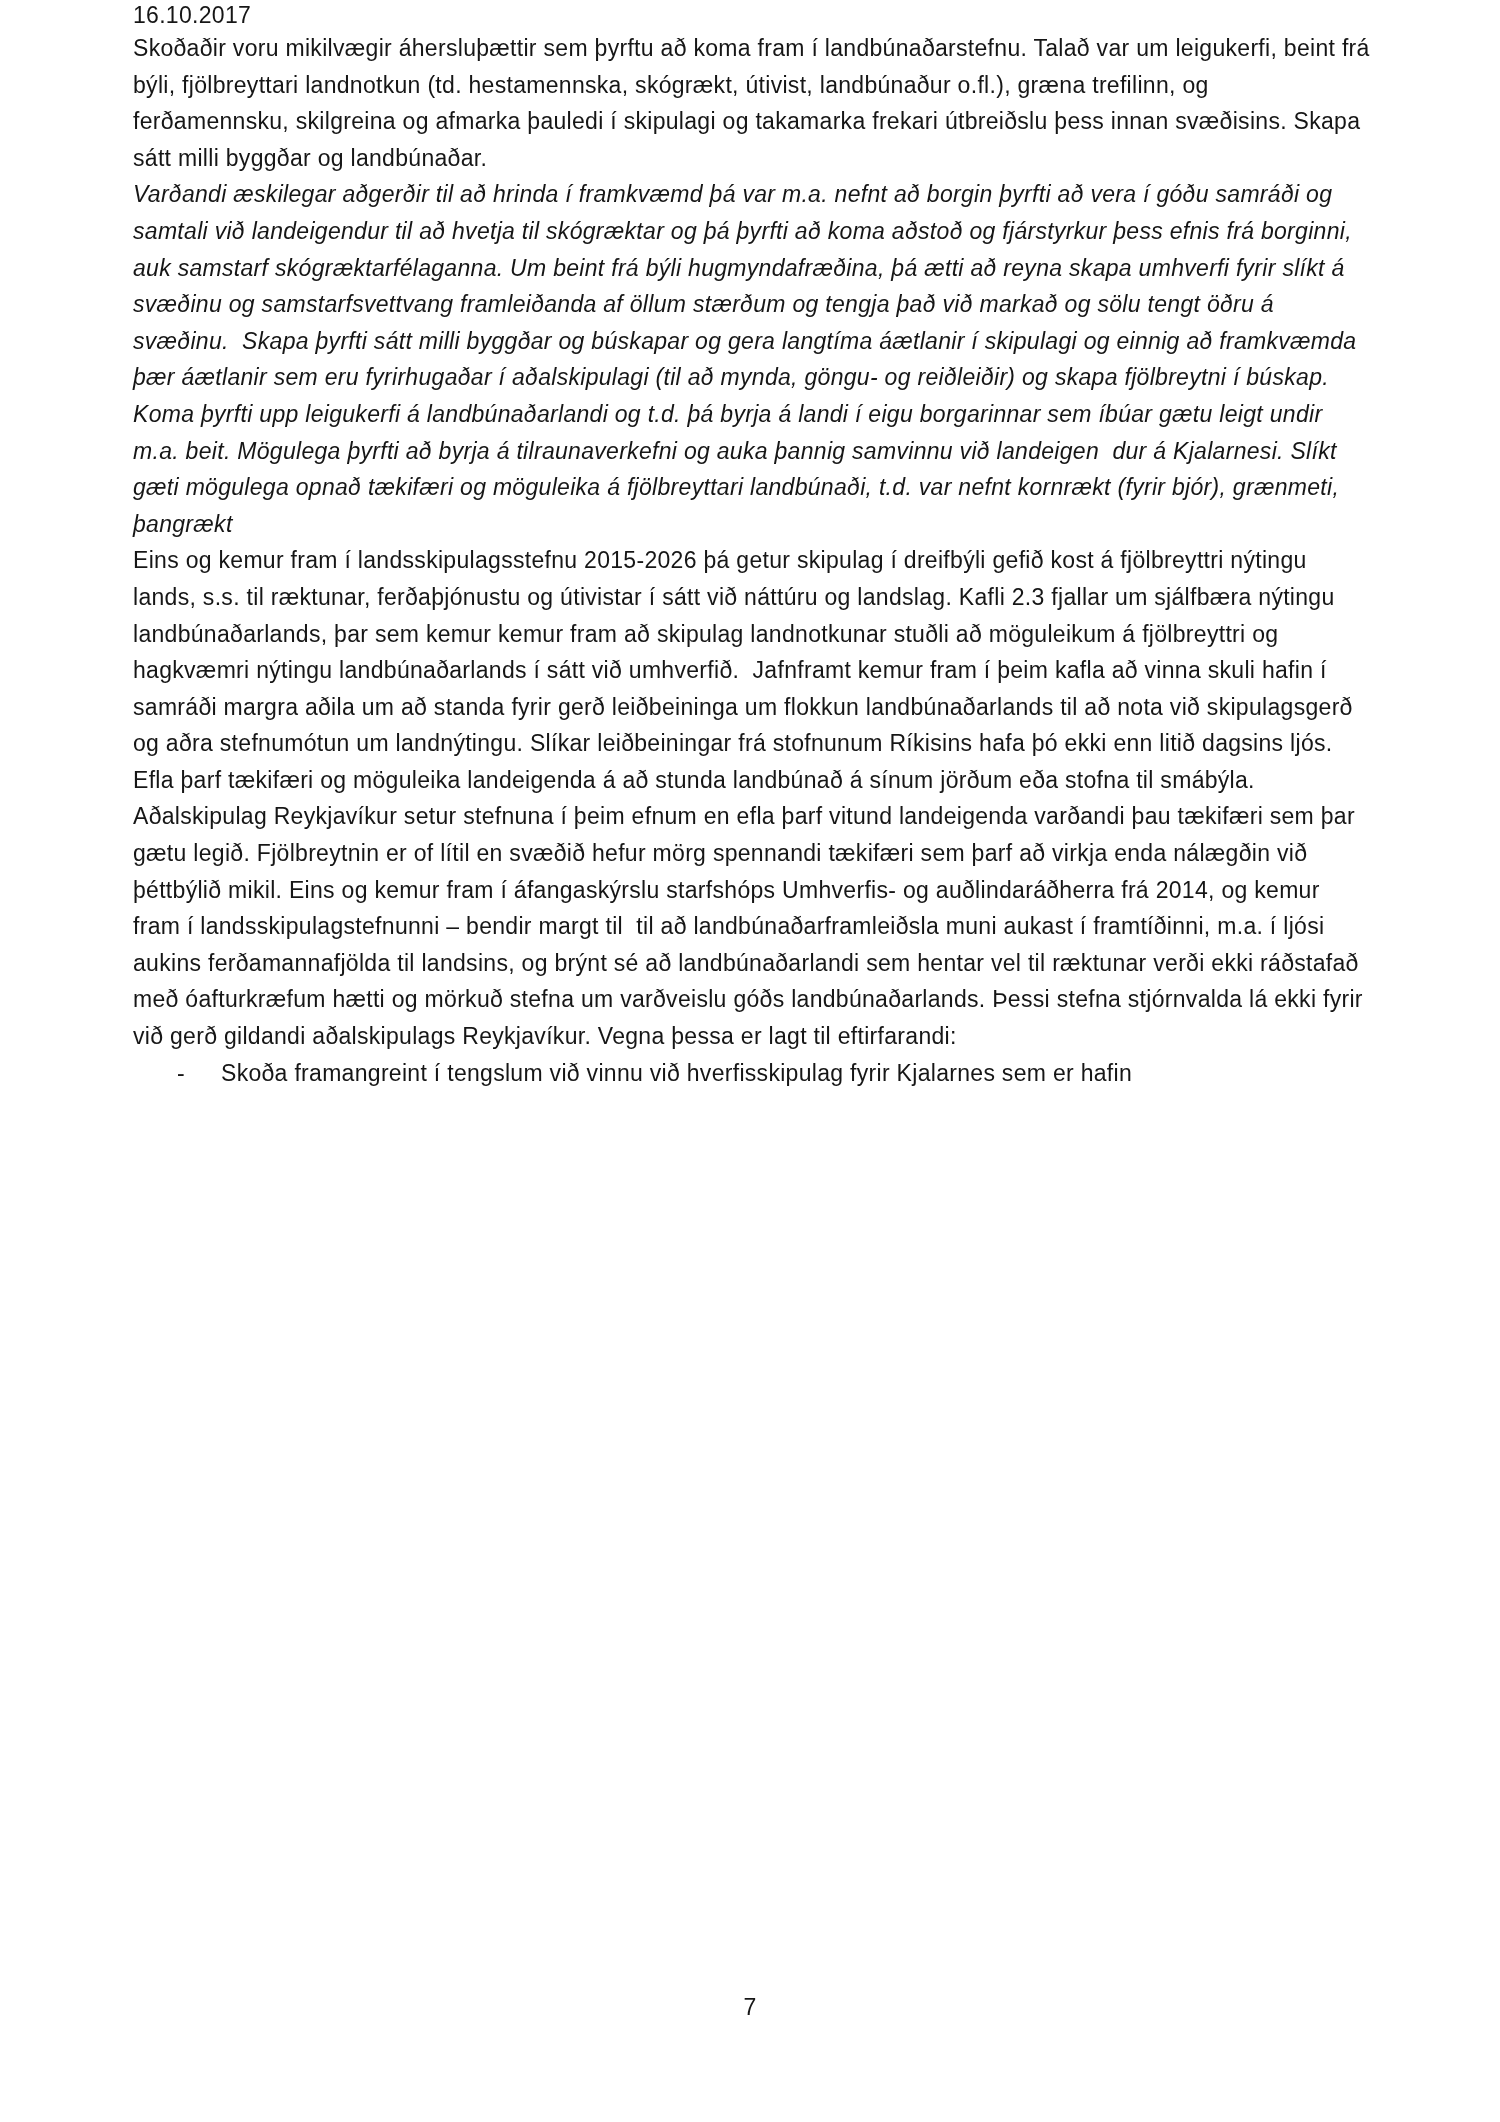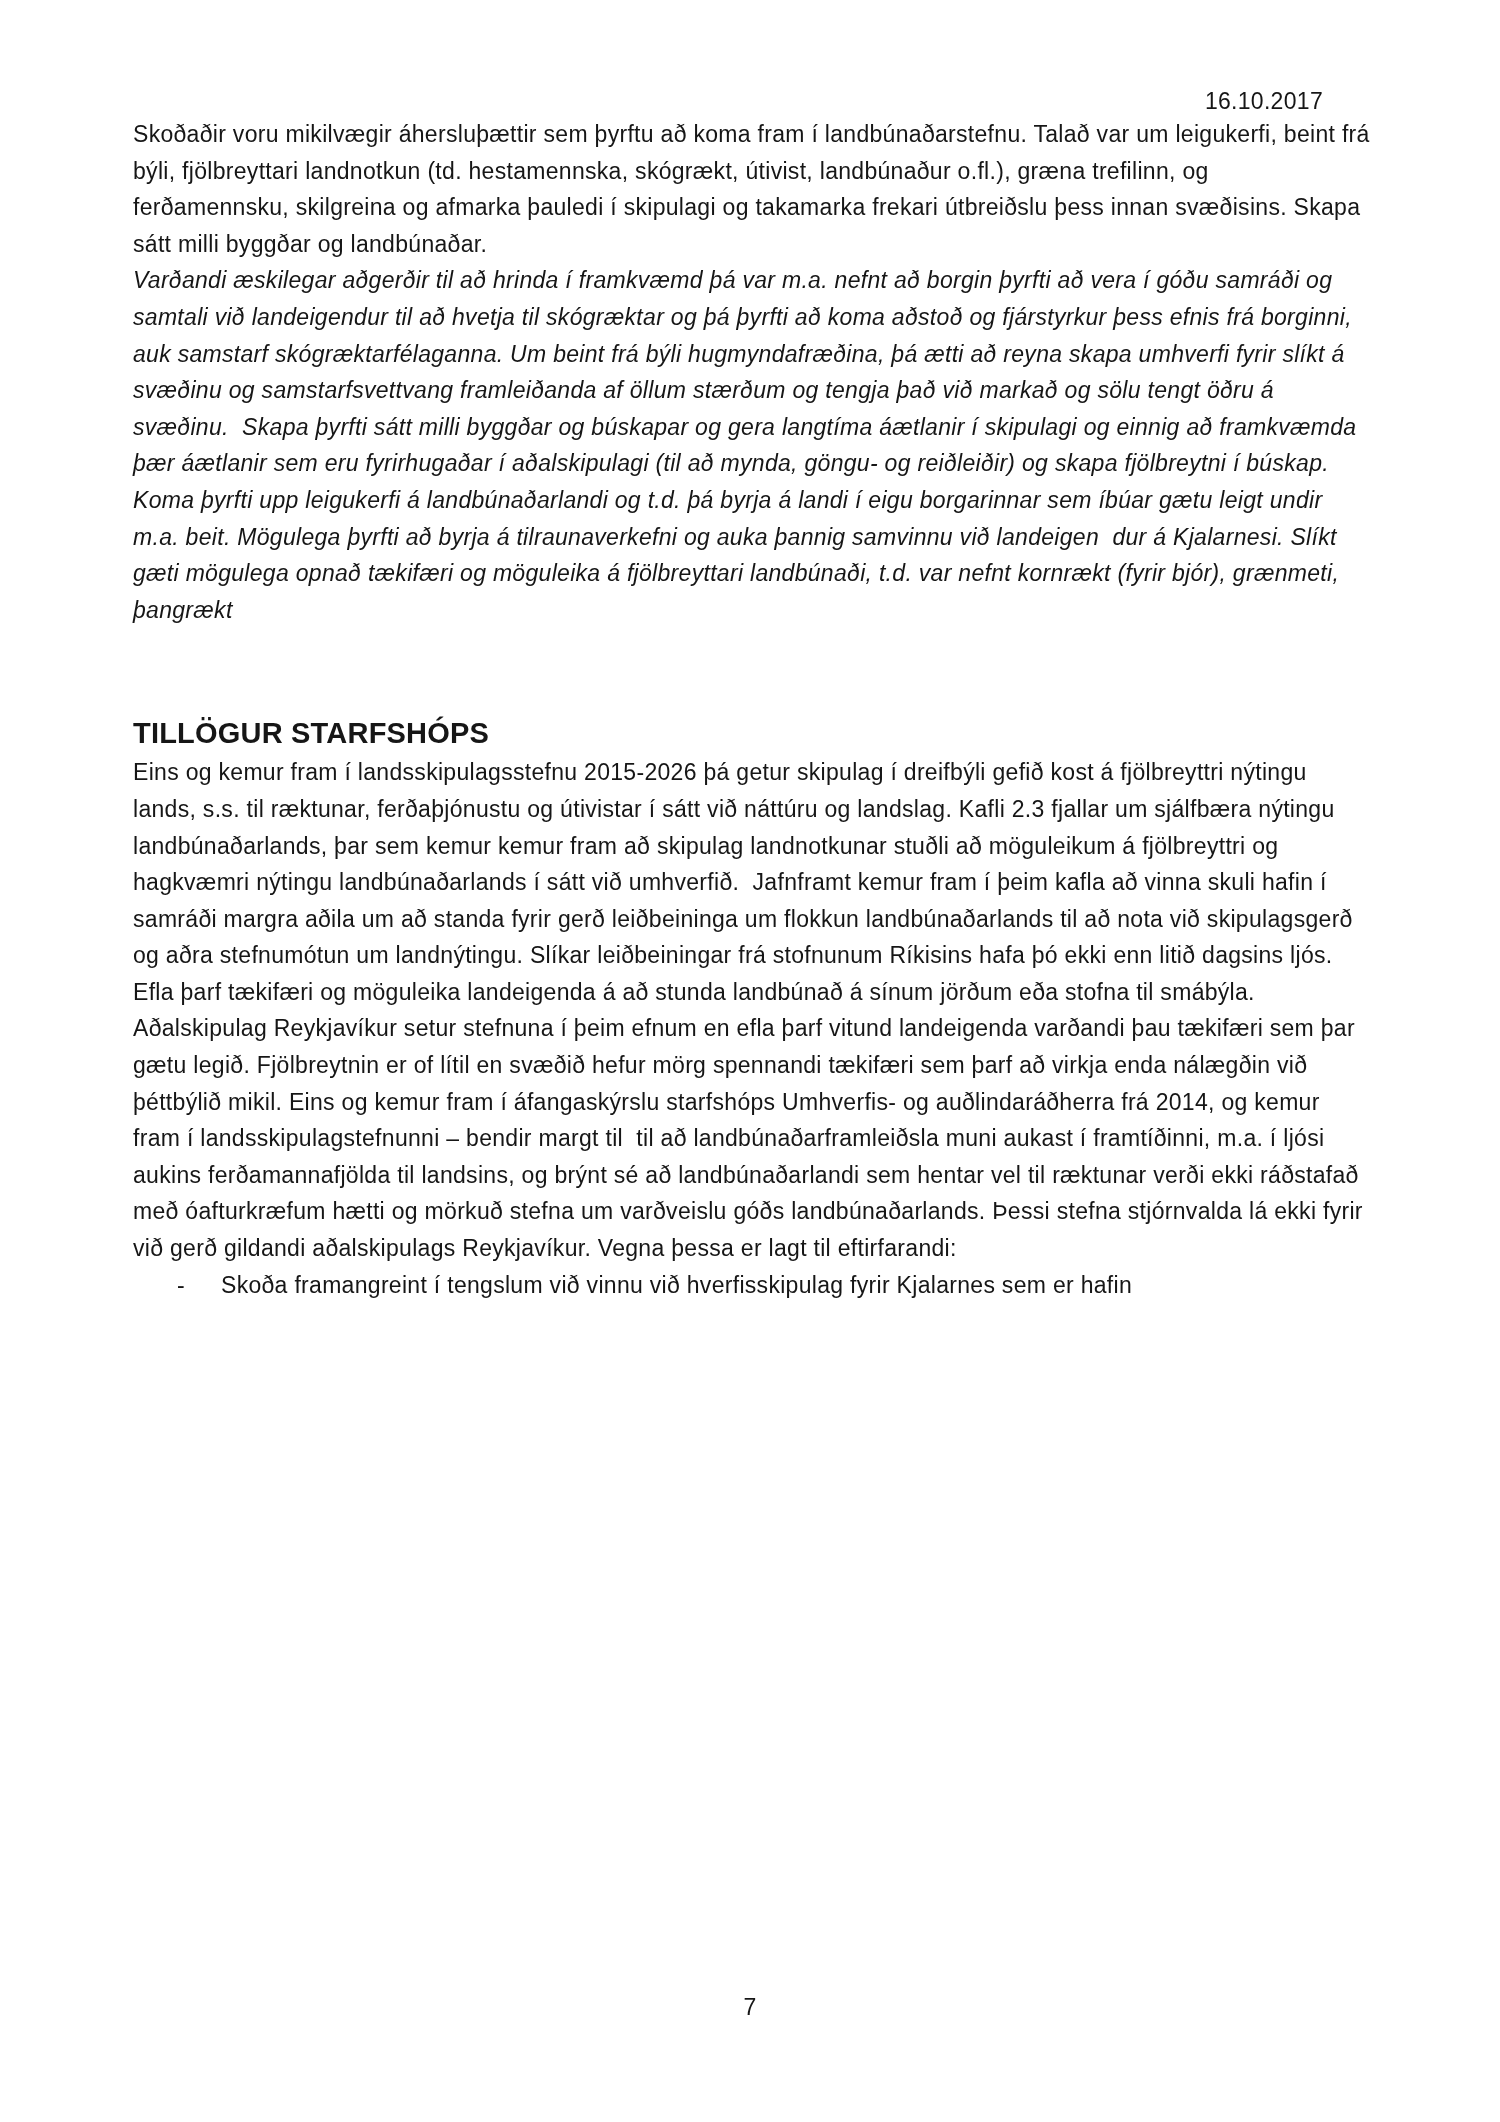--- a/index.html
+++ b/index.html
@@ -17,23 +17,22 @@
   .page {
     position: relative;
     width: 1500px;
     height: 2122px;
     box-sizing: border-box;
     padding: 0 130px 0 133px;
     overflow: hidden;
     background: #ffffff;
   }
   .date-line {
-    padding-top: 86px;
     padding-right: 47px;
-    text-align: right;
+    text-align: left;
     font-size: 23px;
     line-height: 30px;
     letter-spacing: 0.3px;
   }
   p.body-text {
     margin: 0;
     font-size: 23px;
     line-height: 36.6px;
     letter-spacing: 0.3px;
     white-space: pre-wrap;
@@ -89,21 +88,20 @@
 <body>
 
 <div class="page">
 
   <div class="date-line">16.10.2017</div>
 
   <p class="body-text para-1">Skoðaðir voru mikilvægir áhersluþættir sem þyrftu að koma fram í landbúnaðarstefnu. Talað var um leigukerfi, beint frá býli, fjölbreyttari landnotkun (td. hestamennska, skógrækt, útivist, landbúnaður o.fl.), græna trefilinn, og ferðamennsku, skilgreina og afmarka þauledi í skipulagi og takamarka frekari útbreiðslu þess innan svæðisins. Skapa sátt milli byggðar og landbúnaðar.</p>
 
   <p class="body-text para-2">Varðandi æskilegar aðgerðir til að hrinda í framkvæmd þá var m.a. nefnt að borgin þyrfti að vera í góðu samráði og samtali við landeigendur til að hvetja til skógræktar og þá þyrfti að koma aðstoð og fjárstyrkur þess efnis frá borginni, auk samstarf skógræktarfélaganna. Um beint frá býli hugmyndafræðina, þá ætti að reyna skapa umhverfi fyrir slíkt á svæðinu og samstarfsvettvang framleiðanda af öllum stærðum og tengja það við markað og sölu tengt öðru á svæðinu.  Skapa þyrfti sátt milli byggðar og búskapar og gera langtíma áætlanir í skipulagi og einnig að framkvæmda þær áætlanir sem eru fyrirhugaðar í aðalskipulagi (til að mynda, göngu- og reiðleiðir) og skapa fjölbreytni í búskap. Koma þyrfti upp leigukerfi á landbúnaðarlandi og t.d. þá byrja á landi í eigu borgarinnar sem íbúar gætu leigt undir m.a. beit. Mögulega þyrfti að byrja á tilraunaverkefni og auka þannig samvinnu við landeigen  dur á Kjalarnesi. Slíkt gæti mögulega opnað tækifæri og möguleika á fjölbreyttari landbúnaði, t.d. var nefnt kornrækt (fyrir bjór), grænmeti, þangrækt</p>
 
-  <h1 class="section-heading">TILLÖGUR STARFSHÓPS</h1>
 
   <p class="body-text para-3">Eins og kemur fram í landsskipulagsstefnu 2015-2026 þá getur skipulag í dreifbýli gefið kost á fjölbreyttri nýtingu lands, s.s. til ræktunar, ferðaþjónustu og útivistar í sátt við náttúru og landslag. Kafli 2.3 fjallar um sjálfbæra nýtingu landbúnaðarlands, þar sem kemur kemur fram að skipulag landnotkunar stuðli að möguleikum á fjölbreyttri og hagkvæmri nýtingu landbúnaðarlands í sátt við umhverfið.  Jafnframt kemur fram í þeim kafla að vinna skuli hafin í samráði margra aðila um að standa fyrir gerð leiðbeininga um flokkun landbúnaðarlands til að nota við skipulagsgerð og aðra stefnumótun um landnýtingu. Slíkar leiðbeiningar frá stofnunum Ríkisins hafa þó ekki enn litið dagsins ljós.</p>
 
 
   <p class="body-text para-4">Efla þarf tækifæri og möguleika landeigenda á að stunda landbúnað á sínum jörðum eða stofna til smábýla. Aðalskipulag Reykjavíkur setur stefnuna í þeim efnum en efla þarf vitund landeigenda varðandi þau tækifæri sem þar gætu legið. Fjölbreytnin er of lítil en svæðið hefur mörg spennandi tækifæri sem þarf að virkja enda nálægðin við þéttbýlið mikil. Eins og kemur fram í áfangaskýrslu starfshóps Umhverfis- og auðlindaráðherra frá 2014, og kemur fram í landsskipulagstefnunni – bendir margt til  til að landbúnaðarframleiðsla muni aukast í framtíðinni, m.a. í ljósi aukins ferðamannafjölda til landsins, og brýnt sé að landbúnaðarlandi sem hentar vel til ræktunar verði ekki ráðstafað með óafturkræfum hætti og mörkuð stefna um varðveislu góðs landbúnaðarlands. Þessi stefna stjórnvalda lá ekki fyrir við gerð gildandi aðalskipulags Reykjavíkur. Vegna þessa er lagt til eftirfarandi:</p>
 
 
   <div class="bullet-row">
     <span class="bullet-marker">-</span>
     <span class="bullet-text">Skoða framangreint í tengslum við vinnu við hverfisskipulag fyrir Kjalarnes sem er hafin</span>

